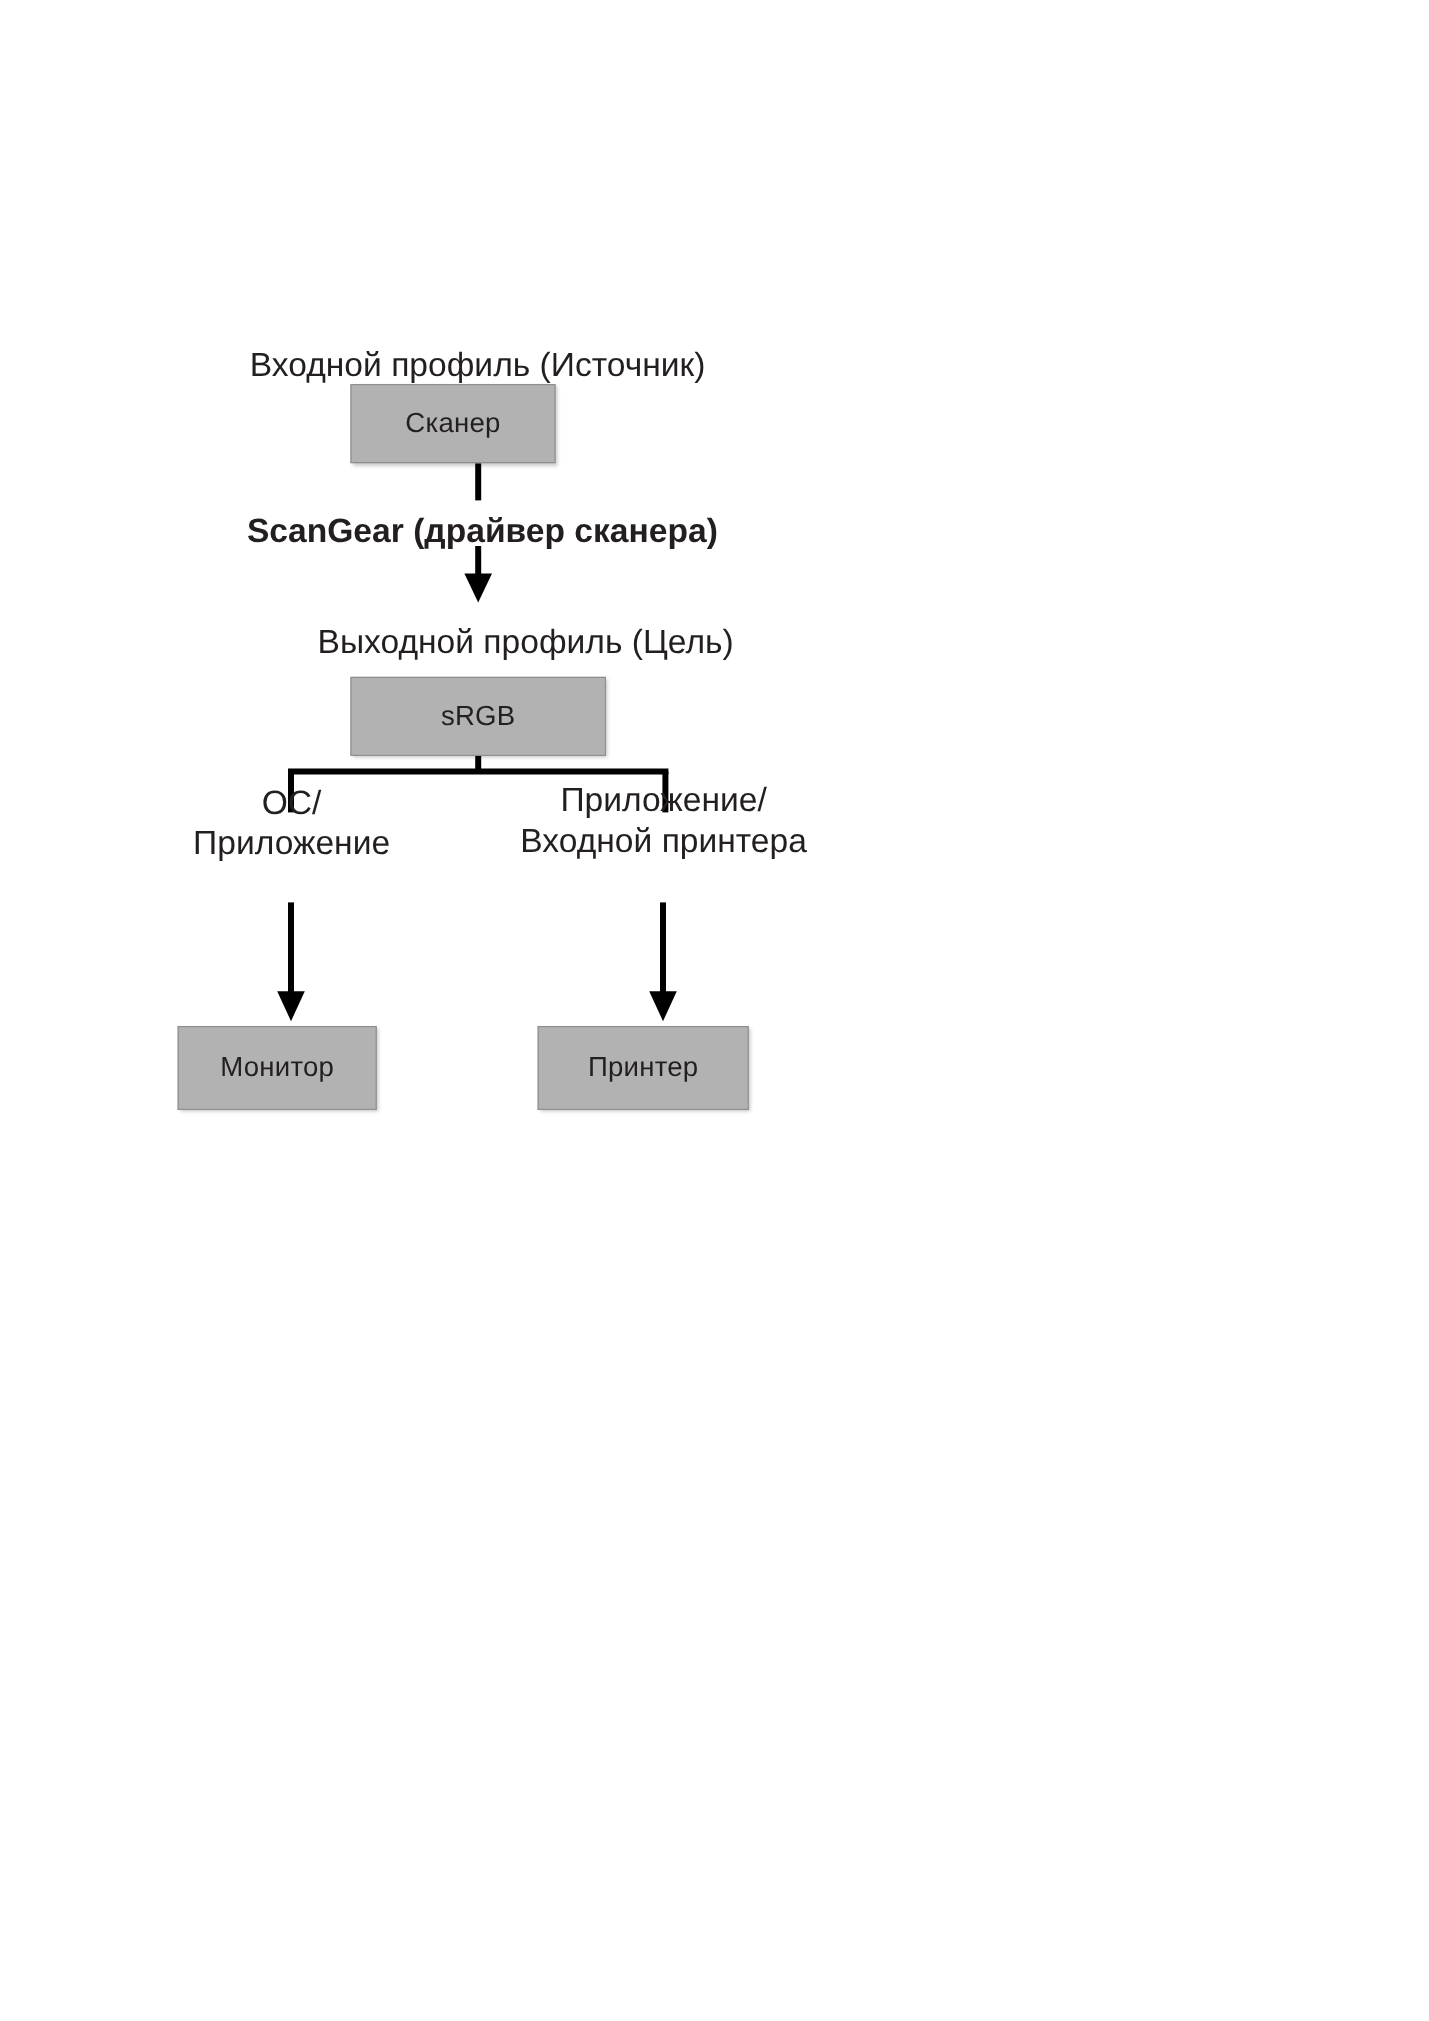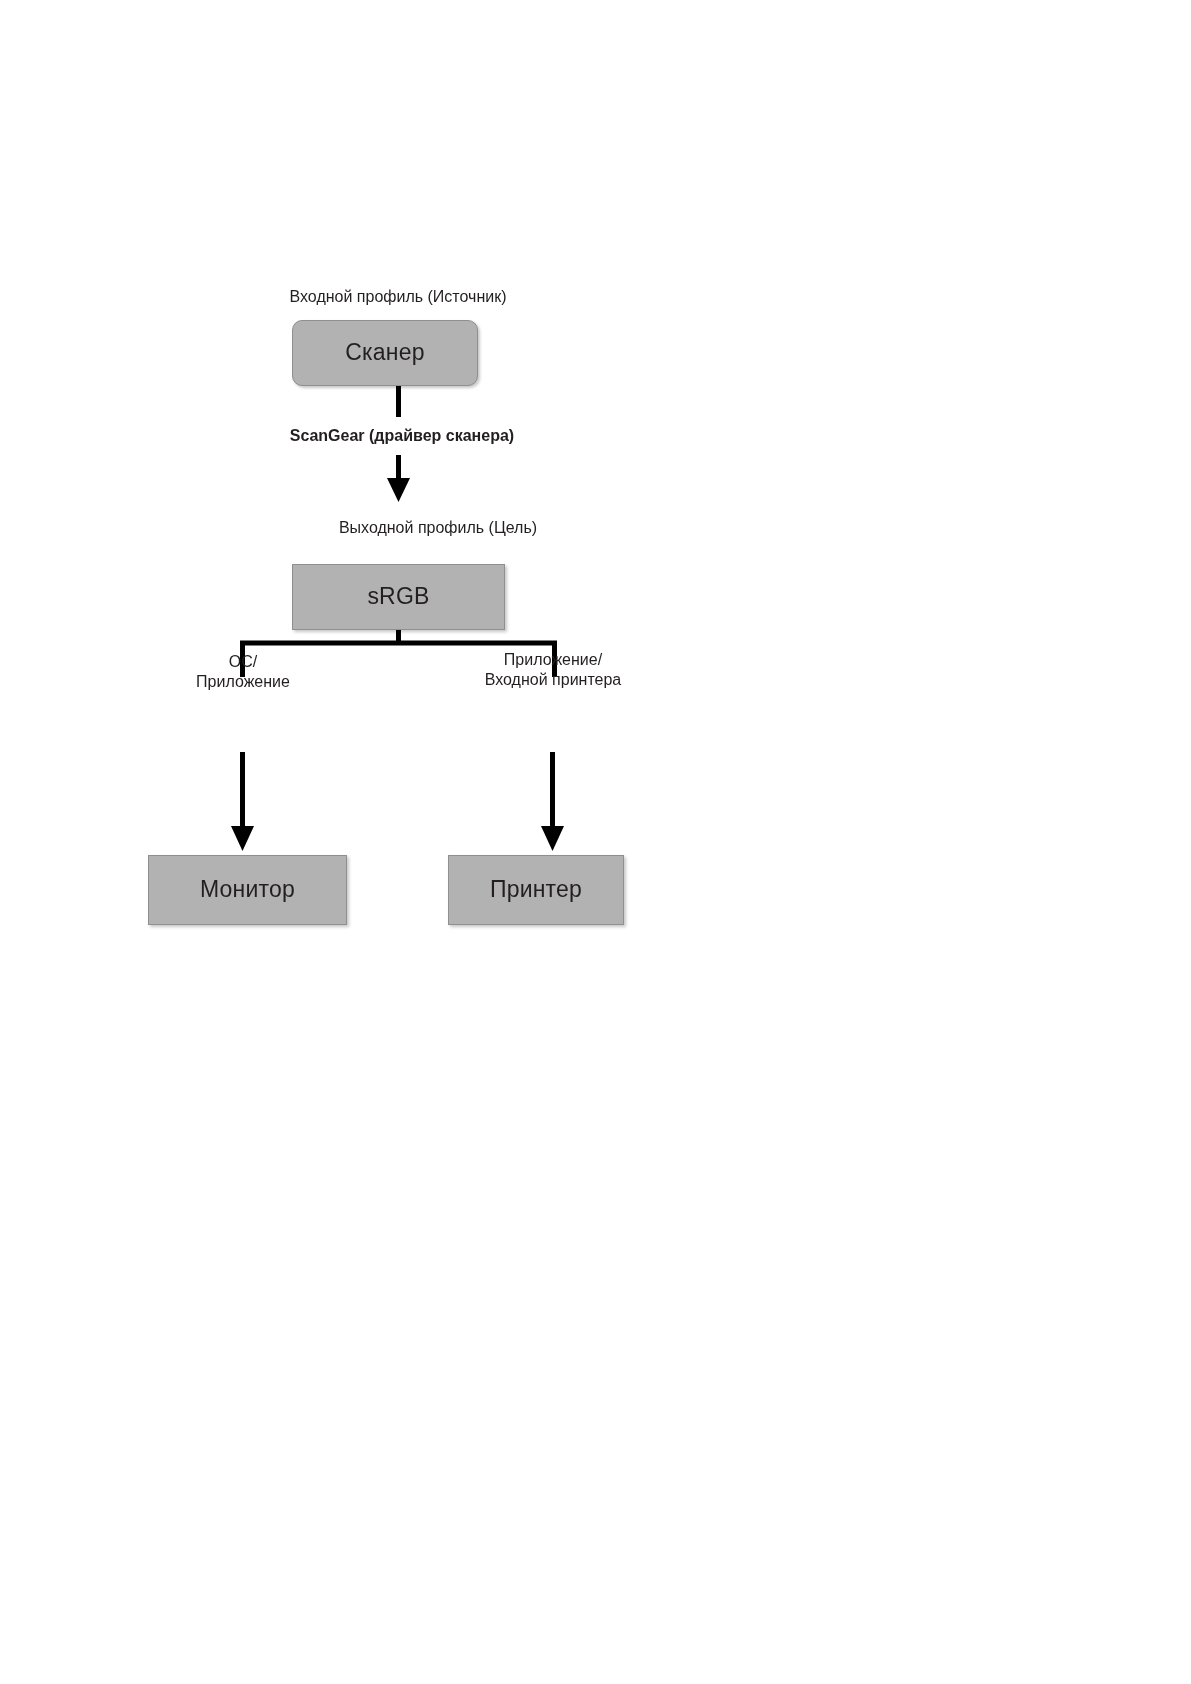--- a/index.html
+++ b/index.html
@@ -35,42 +35,42 @@
   }
   .node-label {
     font-size: 23px;
     color: #231f20;
     letter-spacing: 0.2px;
     line-height: 1.2;
     white-space: nowrap;
   }
   .caption {
     position: absolute;
-    font-size: 16px;
+    font-size: 28px;
     color: #231f20;
     line-height: 1.22;
     text-align: center;
     white-space: nowrap;
     transform: translateX(-50%);
   }
   .caption.multi {
     white-space: normal;
   }
   svg.connectors {
     position: absolute;
     left: 0;
     top: 0;
     width: 1191px;
     height: 1684px;
     pointer-events: none;
   }
   
-  #box-scanner  { left: 292px; top: 320px; width: 186px; height: 66px; border-radius: 10px; }
+  #box-scanner  { left: 292px; top: 320px; width: 171px; height: 66px; }
   #box-srgb     { left: 292px; top: 550px; width: 213px; height: 66px; margin-top: 14px; }
-  #box-monitor  { left: 148px; top: 855px; width: 199px; height: 70px; }
+  #box-monitor  { left: 148px; top: 855px; width: 166px; height: 70px; }
   #box-printer  { left: 448px; top: 855px; width: 176px; height: 70px; }
   
   #cap-input    { left: 398px; top: 287px; }
   #cap-scangear { left: 402px; top: 426px; font-weight: bold; }
   #cap-output   { left: 398px; top: 518px; margin-left: 40px; }
   #cap-os       { left: 243px; top: 652px; }
   #cap-printdrv { left: 553px; top: 650px; }
 </style>
 </head>
 <body>

